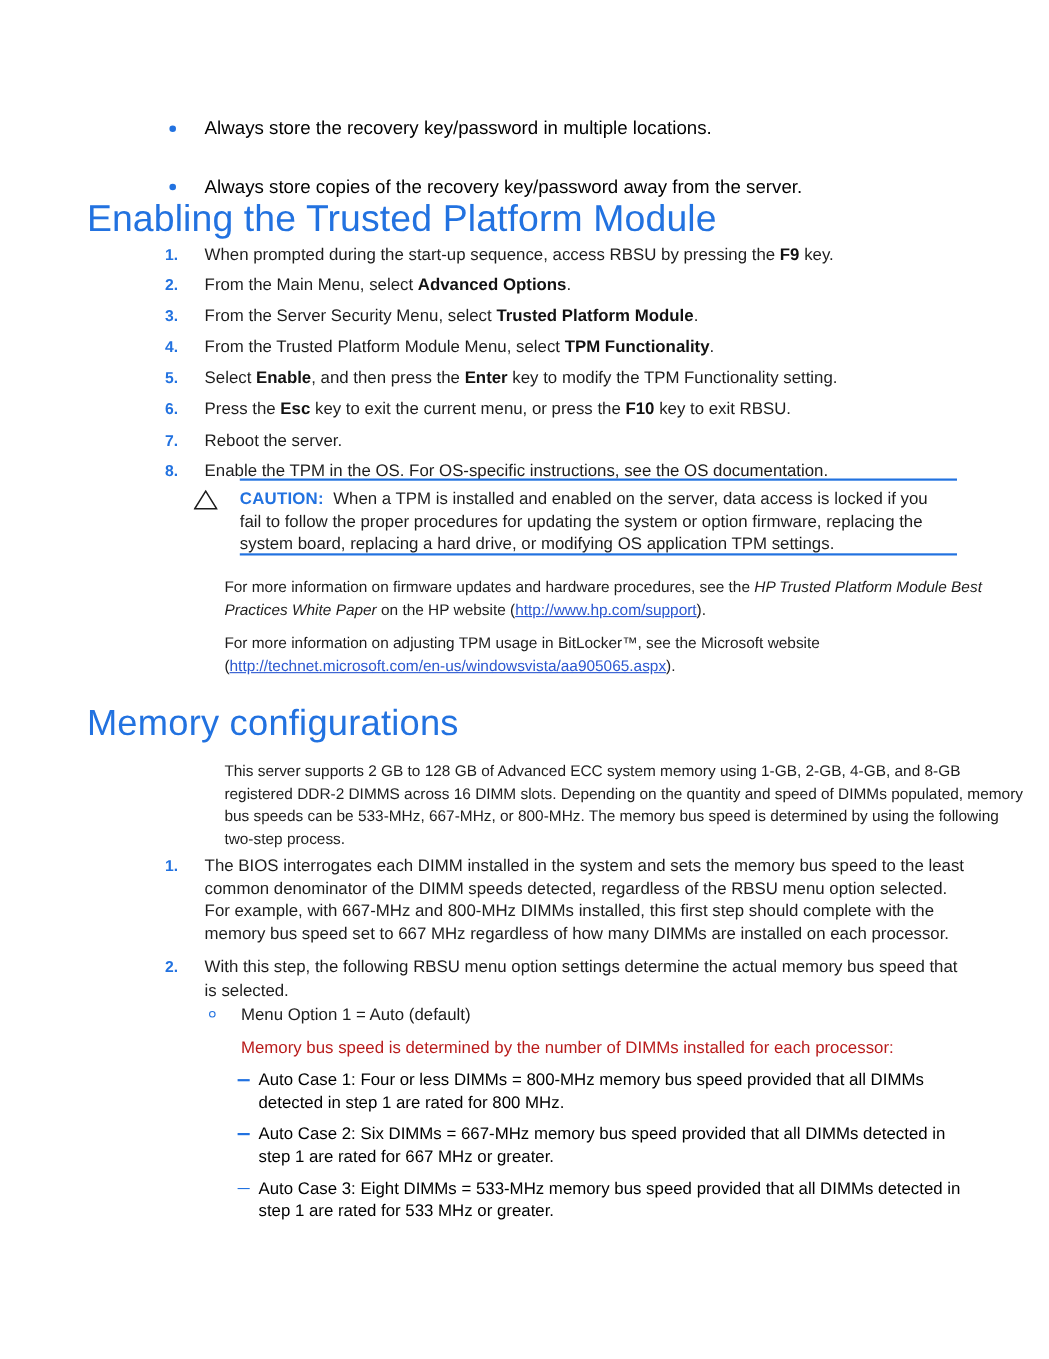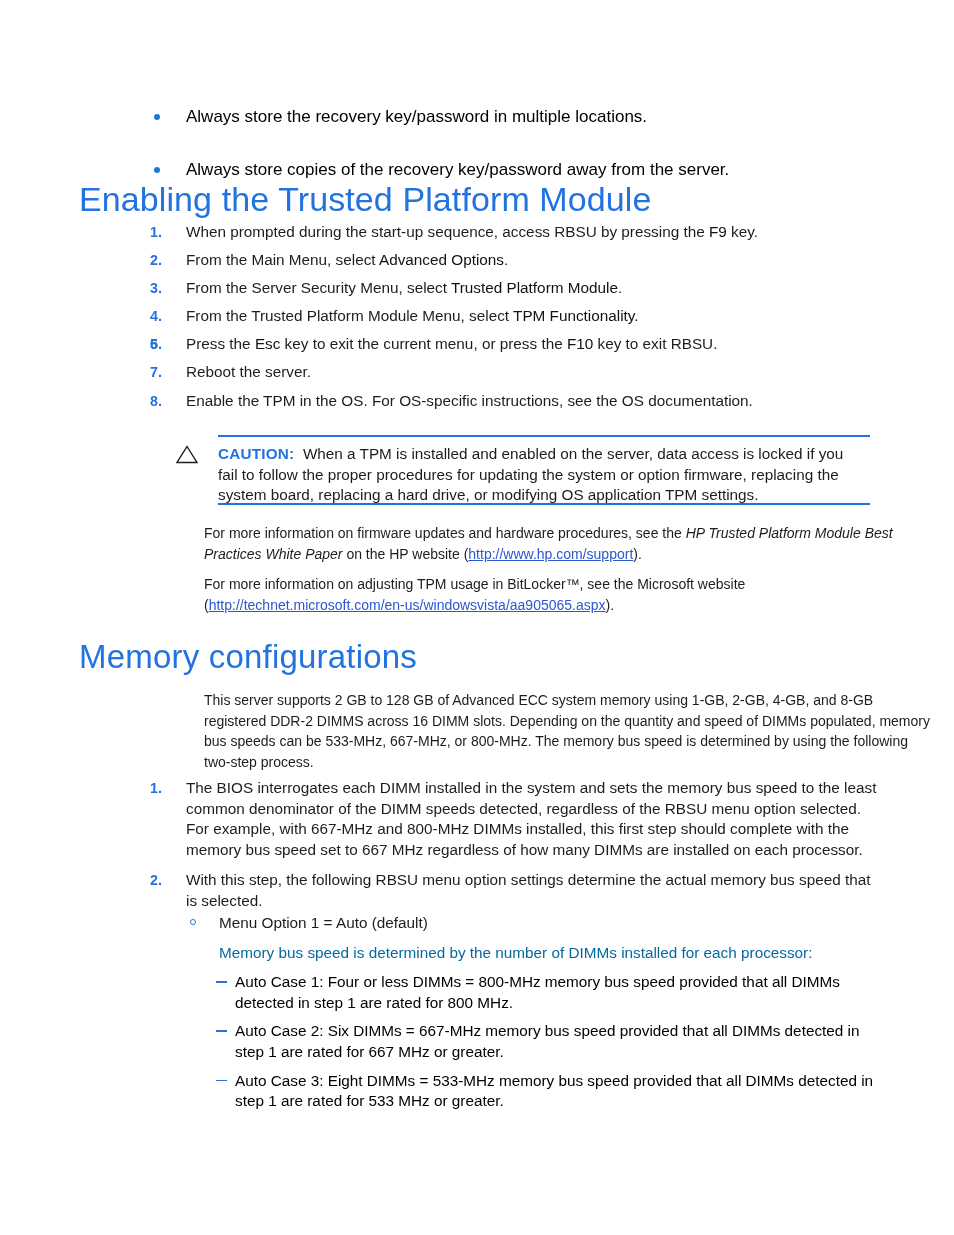--- a/index.html
+++ b/index.html
@@ -84,21 +84,21 @@
   .num-item > .num {
     position: absolute;
     left: 0px;
     top: 0px;
     width: 22px;
     color: #2272e0;
     font-weight: bold;
     font-size: 14.3px;
   }
 
-  b, strong { font-weight: normal; color: #121212; }
+  b, strong { font-weight: bold; color: #121212; }
   i, em { font-style: italic; }
 
   
   .caution-box {
     position: absolute;
     left: 176px;
     top: 435px;
     width: 694px;
   }
   .caution-rule {
@@ -169,21 +169,21 @@
     height: 6px;
     border: 1.3px solid #2272e0;
     border-radius: 50%;
     box-sizing: border-box;
   }
   .sub-plain {
     position: relative;
     padding-left: 29px;
     font-size: 15.3px;
     line-height: 20.6px;
-    color: #0369a1;
+    color: #b91c1c;
     margin-bottom: 9px;
   }
   .dash-item {
     position: relative;
     padding-left: 45px;
     font-size: 15.3px;
     line-height: 20.6px;
     color: #000000;
     margin-bottom: 8px;
   }
@@ -227,21 +227,21 @@
     </div>
   </div>
 
   <div class="h2-heading" style="top:180px;">Enabling the Trusted Platform Module</div>
 
   <div class="num-list" id="tpm-steps" style="left:150px; top:222px;">
       <div class="num-item"><span class="num">1.</span><span><span>When prompted during the start-up sequence, access RBSU by pressing the </span><b>F9</b><span> key.</span></span></div>
       <div class="num-item"><span class="num">2.</span><span><span>From the Main Menu, select </span><b>Advanced Options</b><span>.</span></span></div>
       <div class="num-item"><span class="num">3.</span><span><span>From the Server Security Menu, select </span><b>Trusted Platform Module</b><span>.</span></span></div>
       <div class="num-item"><span class="num">4.</span><span><span>From the Trusted Platform Module Menu, select </span><b>TPM Functionality</b><span>.</span></span></div>
-      <div class="num-item"><span class="num">5.</span></div>
+      <div class="num-item"><span class="num">5.</span><span><span>Select </span><b>Enable</b><span>, and then press the </span><b>Enter</b><span> key to modify the TPM Functionality setting.</span></span></div>
       <div class="num-item"><span class="num">6.</span><span><span>Press the </span><b>Esc</b><span> key to exit the current menu, or press the </span><b>F10</b><span> key to exit RBSU.</span></span></div>
       <div class="num-item"><span class="num">7.</span><span><span>Reboot the server.</span></span></div>
       <div class="num-item"><span class="num">8.</span><span><span>Enable the TPM in the OS. For OS-specific instructions, see the OS documentation.</span></span></div>
     </div>
 
   <div class="caution-box">
     <div class="caution-rule top"></div>
     <div class="caution-rule bottom"></div>
     <svg class="caution-icon" viewBox="0 0 22 19">
       <polygon points="11,1.5 21,17.5 1,17.5" fill="none" stroke="#1d1d1d" stroke-width="1.4"></polygon>

